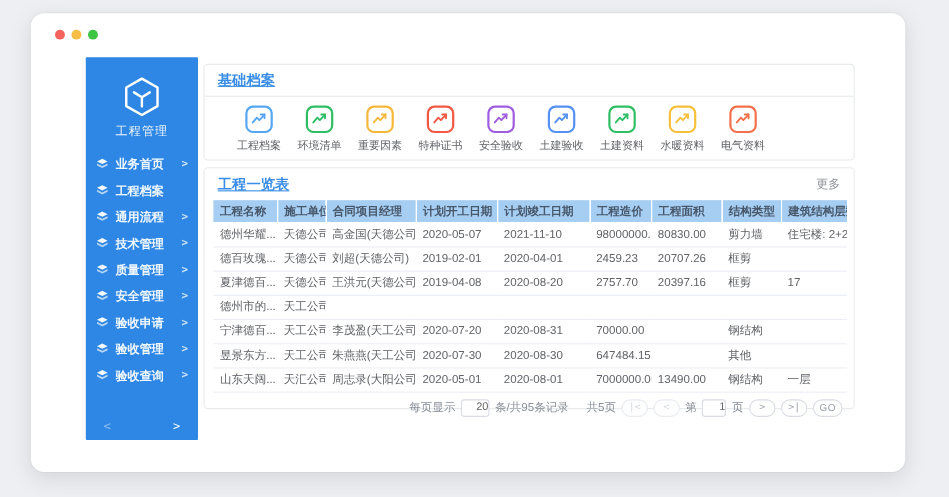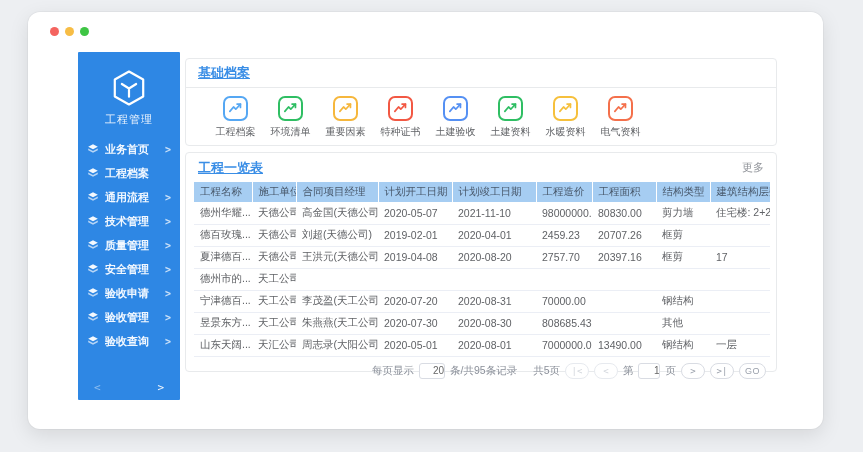--- a/index.html
+++ b/index.html
@@ -66,21 +66,21 @@
     width:25px; height:25px; border:2px solid currentColor; border-radius:7px;
     display:flex; align-items:center; justify-content:center;
   }
   .tile-icon svg { width:17px; height:17px; }
   .tile-label { font-size:10px; color:#606266; margin-top:4px; white-space:nowrap; }
 
   .card-table { margin-top:6px; height:220px; }
 
   table { border-collapse:collapse; table-layout:fixed; width:576px; margin:0 8px; }
   thead th {
-    background:#a6cdf2; color:#48586b; font-size:10.5px; font-weight:normal;
+    background:#a6cdf2; color:#48586b; font-size:10.5px; font-weight:bold;
     height:20px; text-align:left; padding:0 0 0 6px;
     border-right:1px solid #ffffff; white-space:nowrap; overflow:hidden;
   }
   thead th:last-child { border-right:none; }
   tbody td {
     height:22px; font-size:10.5px; color:#606266; padding:0 2px 0 6px;
     border-bottom:1px solid #ebeef5; white-space:nowrap; overflow:hidden;
   }
 
   .pagination {
@@ -252,20 +252,28 @@
             </span>
           <span class="tile-label">重要因素</span>
         </div>
         <div class="tile">
           <span class="tile-icon" style="color: rgb(242, 88, 67);">
               <svg viewBox="0 0 24 24">
                 <use href="#trend"></use>
               </svg>
             </span>
           <span class="tile-label">特种证书</span>
+        </div>
+        <div class="tile">
+          <span class="tile-icon" style="color: rgb(159, 92, 224);">
+              <svg viewBox="0 0 24 24">
+                <use href="#trend"></use>
+              </svg>
+            </span>
+          <span class="tile-label">安全验收</span>
         </div>
         <div class="tile">
           <span class="tile-icon" style="color: rgb(85, 144, 243);">
               <svg viewBox="0 0 24 24">
                 <use href="#trend"></use>
               </svg>
             </span>
           <span class="tile-label">土建验收</span>
         </div>
         <div class="tile">
@@ -381,21 +389,21 @@
             <td></td>
             <td>钢结构</td>
             <td></td>
           </tr>
           <tr>
             <td>昱景东方...</td>
             <td>天工公司</td>
             <td>朱燕燕(天工公司)</td>
             <td>2020-07-30</td>
             <td>2020-08-30</td>
-            <td>808685.43</td>
+            <td>647484.15</td>
             <td></td>
             <td>其他</td>
             <td></td>
           </tr>
           <tr>
             <td>山东天阔...</td>
             <td>天汇公司</td>
             <td>周志录(大阳公司)</td>
             <td>2020-05-01</td>
             <td>2020-08-01</td>

